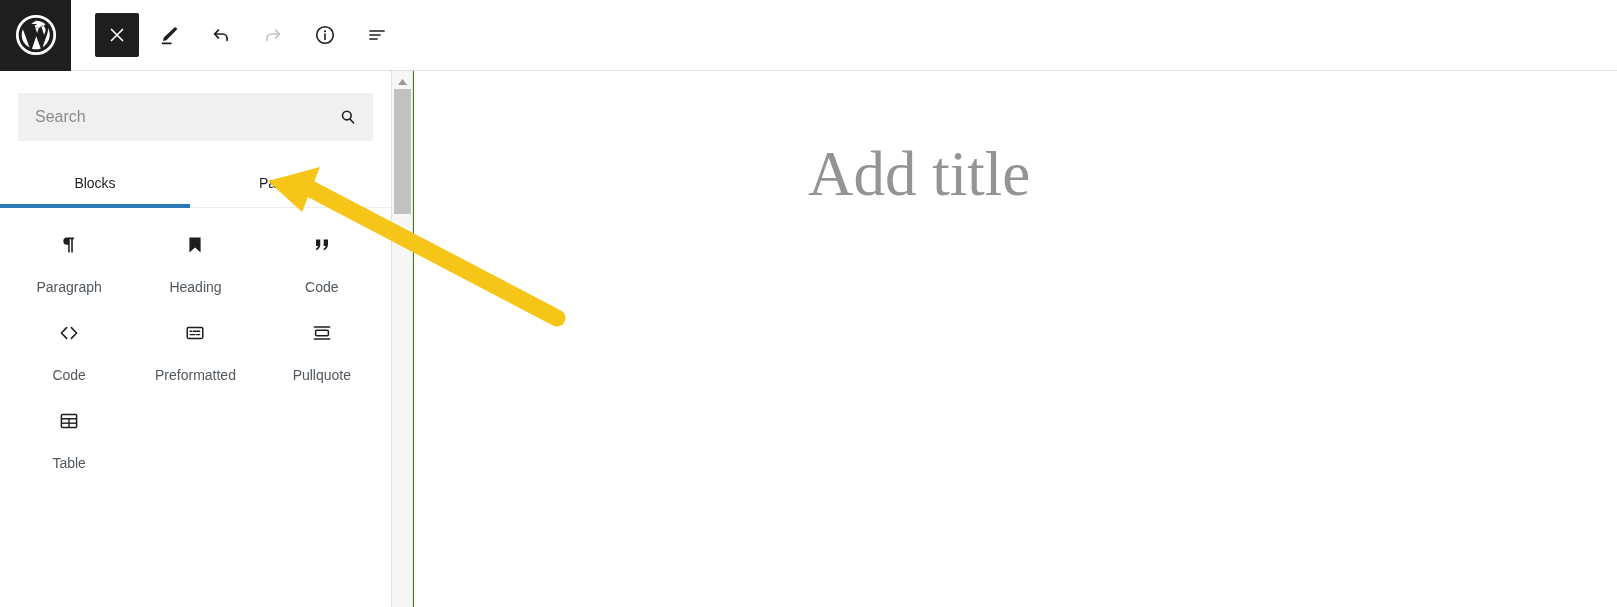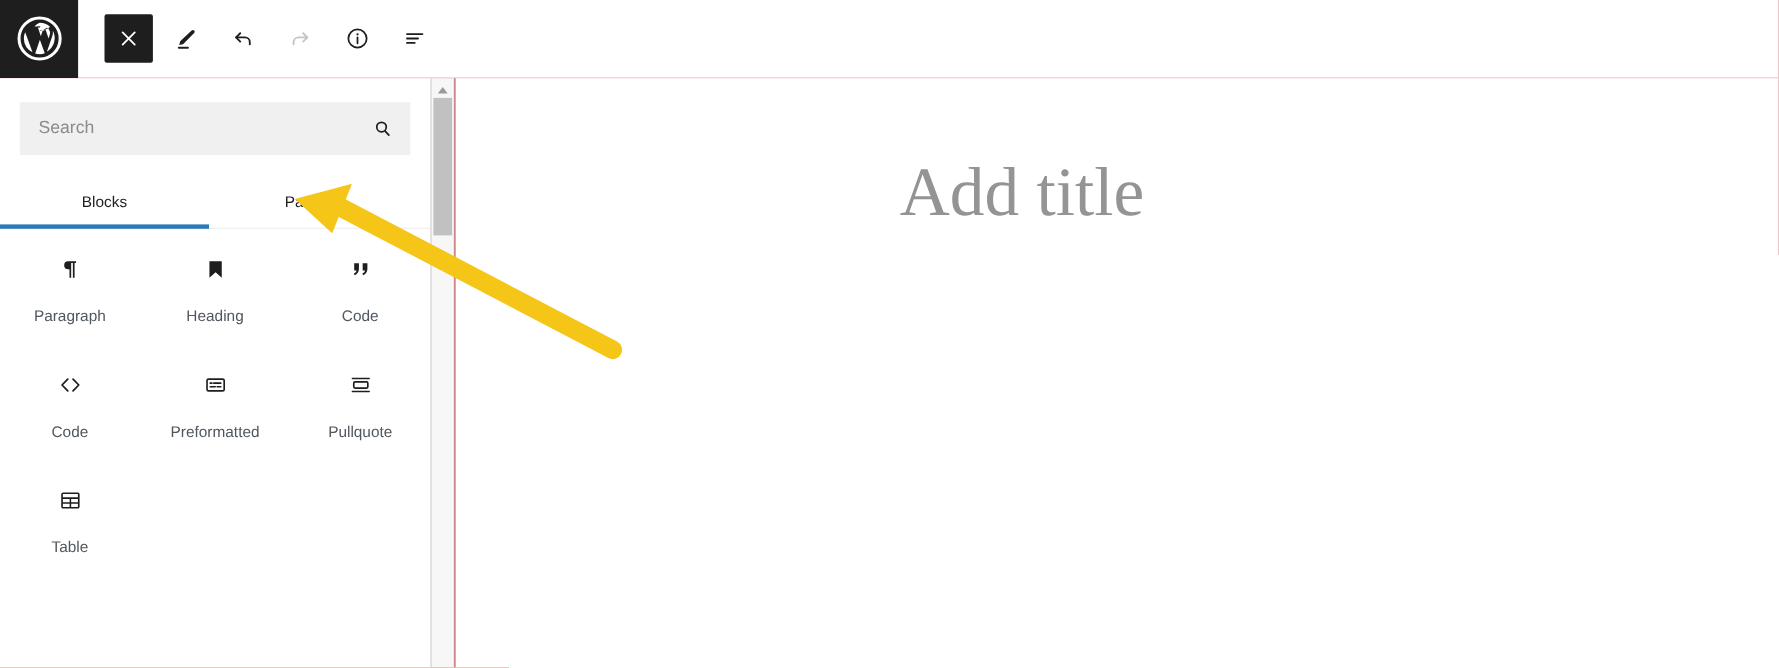--- a/index.html
+++ b/index.html
@@ -2,21 +2,21 @@
 <html><head>
 <meta charset="utf-8">
 <style>
   * { box-sizing: border-box; margin: 0; padding: 0; }
   html, body {
     width: 1617px; height: 607px;
     background: #ffffff;
     font-family: "Liberation Sans", sans-serif;
     overflow: hidden;
   }
-  #app { position: relative; width: 1617px; height: 607px; background:#b91c1c; }
+  #app { position: relative; width: 1617px; height: 607px; background:#4d7c0f; }
 
   
   .header {
     position: absolute; top: 0; left: 0; width: 1617px; height: 71px;
     background: #ffffff;
     border-bottom: 1px solid #e0e0e0;
     display: flex; align-items: center;
   }
   .wp-logo-btn {
     width: 71px; height: 71px; background: #1e1e1e;
@@ -73,21 +73,20 @@
   }
 
   .category-label {
     font-size: 11.5px; letter-spacing: 0.6px; color: #757575;
     padding: 26px 0 0 18px; text-transform: uppercase;
   }
 
   .block-grid {
     display: grid; grid-template-columns: repeat(3, 1fr);
     padding: 8px 6px 0 6px;
-    gap: 17px;
   }
   .block-item {
     display: flex; flex-direction: column; align-items: center; justify-content: flex-start;
     padding: 16px 4px 10px 4px; cursor: pointer; background: transparent; border: none;
     font-family: "Liberation Sans", sans-serif;
   }
   .block-item .bi-icon {
     height: 26px; display: flex; align-items: center; justify-content: center;
     color: #1e1e1e; margin-bottom: 22px;
   }
@@ -107,21 +106,21 @@
     position: absolute; top: 18px; left: 2px; width: 17px; height: 125px;
     background: #c1c1c1; cursor: pointer;
   }
 
   
   .canvas {
     position: absolute; top: 71px; left: 414px; right: 0; bottom: 0;
     background: #ffffff;
   }
   .post-title {
-    position: absolute; left: 404px; top: 72px;
+    position: absolute; left: 394px; top: 72px;
     font-family: "Liberation Serif", serif;
     font-size: 63px; font-weight: 400; color: #949494; line-height: 1;
     white-space: nowrap;
   }
   .block-placeholder {
     position: absolute; left: 410px; top: 180px;
     font-family: "Liberation Sans", sans-serif;
     font-size: 20px; color: #7a7a7a; white-space: nowrap;
   }
 

